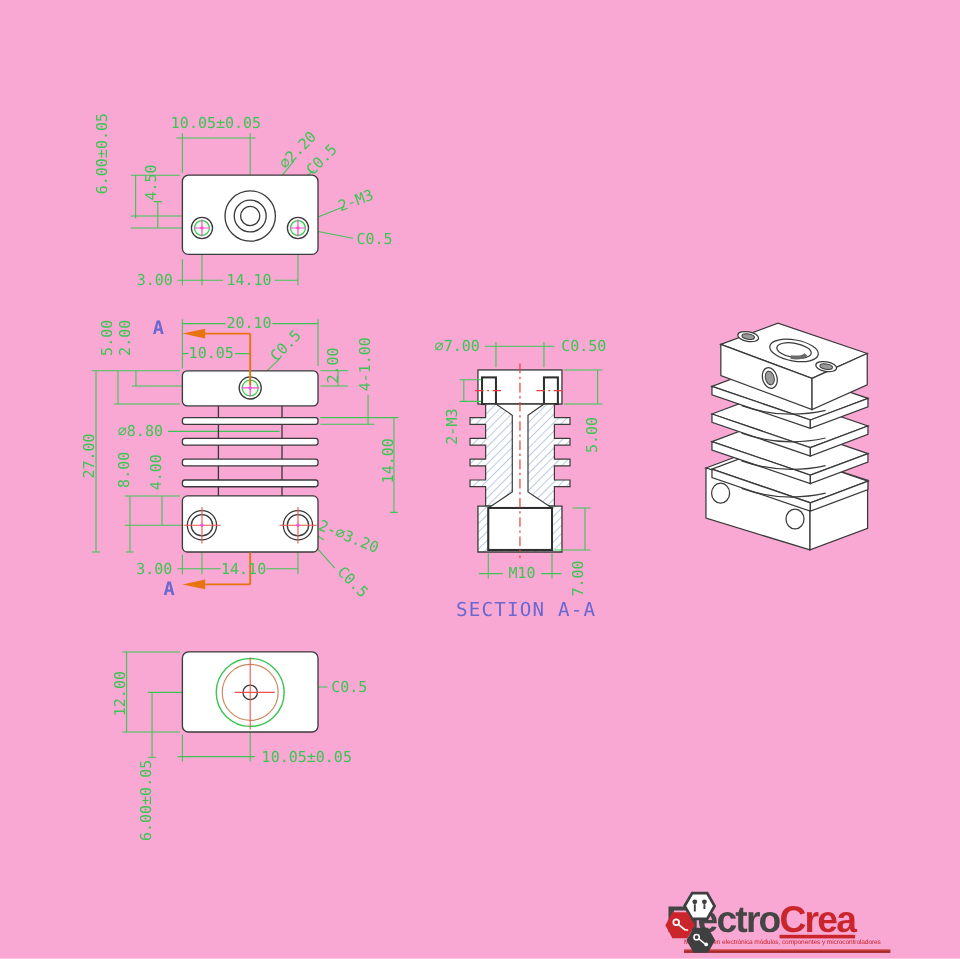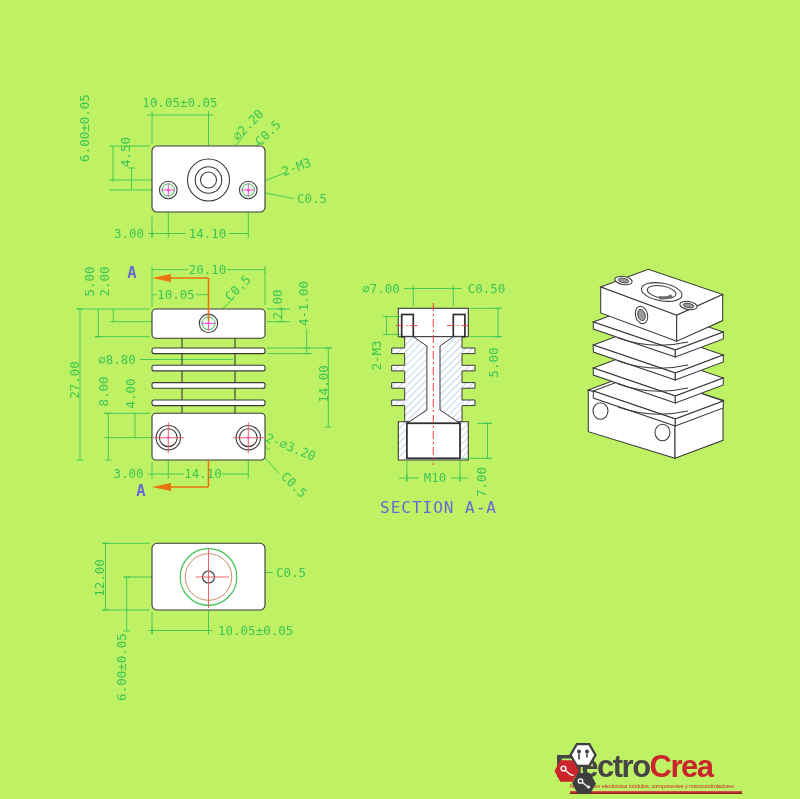--- a/index.html
+++ b/index.html
@@ -1,16 +1,16 @@
 <!DOCTYPE html>
 <html><head>
 <meta charset="utf-8">
 <style>
   html,body{margin:0;padding:0;background:#ffffff;}
-  .canvas{position:relative;width:800px;height:799px;background:#bef264;overflow:hidden;font-family:"DejaVu Sans Mono",monospace;}
+  .canvas{position:relative;width:800px;height:799px;background:#f9a8d4;overflow:hidden;font-family:"DejaVu Sans Mono",monospace;}
   svg{position:absolute;left:0;top:0;}
   
   .out{stroke:#3a3a3a;stroke-width:1.1;fill:none;}
   .outw{stroke:#3a3a3a;stroke-width:1.1;fill:#fff;}
   .outb{stroke:#2e2e2e;stroke-width:1.7;fill:#fff;}
   .dim{stroke:#3cc553;stroke-width:0.9;fill:none;}
   .dt{fill:#3cc553;font:12.5px "DejaVu Sans Mono",monospace;}
   .pink{stroke:#ff4fd1;stroke-width:1;fill:none;}
   .pinkdot{fill:#ff4fd1;}
   .redx{stroke:#f05050;stroke-width:0.9;fill:none;}
@@ -21,21 +21,21 @@
   .da{fill:#6868d0;font:15.5px "DejaVu Sans Mono",monospace;font-weight:bold;}
   .dtb{fill:#6868d0;font:16px "DejaVu Sans Mono",monospace;letter-spacing:1px;}
   .greenc{stroke:#3cc553;fill:#edf9ef;stroke-width:1;}
   .iso{stroke:#3a3a3a;stroke-width:1.05;fill:#fff;}
   .isol{stroke:#3a3a3a;stroke-width:1.05;fill:none;}
   .isod{fill:#9a9a9a;stroke:#3a3a3a;stroke-width:0.8;}
   
   .logo{position:absolute;left:554px;top:742px;width:246px;height:57px;display:flex;align-items:flex-start;}
   .logo-text{margin-top:9px;margin-left:1px;}
   .brand{font-family:"Liberation Sans",sans-serif;font-weight:bold;font-size:31px;line-height:1;letter-spacing:-1.5px;color:#454545;white-space:nowrap;}
-  .brand .accent{color:#c9252b;}
+  .brand .accent{color:#c9252b;text-decoration:underline;}
   .tagline{font-family:"Liberation Sans",sans-serif;font-size:5.5px;color:#c9252b;margin-top:1px;margin-left:15px;white-space:nowrap;letter-spacing:-0.1px;}
   .logo-bar{height:3px;width:172px;margin-left:15px;margin-top:2px;background:linear-gradient(to bottom,#e05555,#8c1212);}
 </style>
 </head>
 <body>
 
 <div class="canvas">
 <svg width="800" height="799" viewBox="0 0 800 799">
   <defs>
     <pattern id="hatch" width="5" height="5" patternUnits="userSpaceOnUse" patternTransform="rotate(45)">

